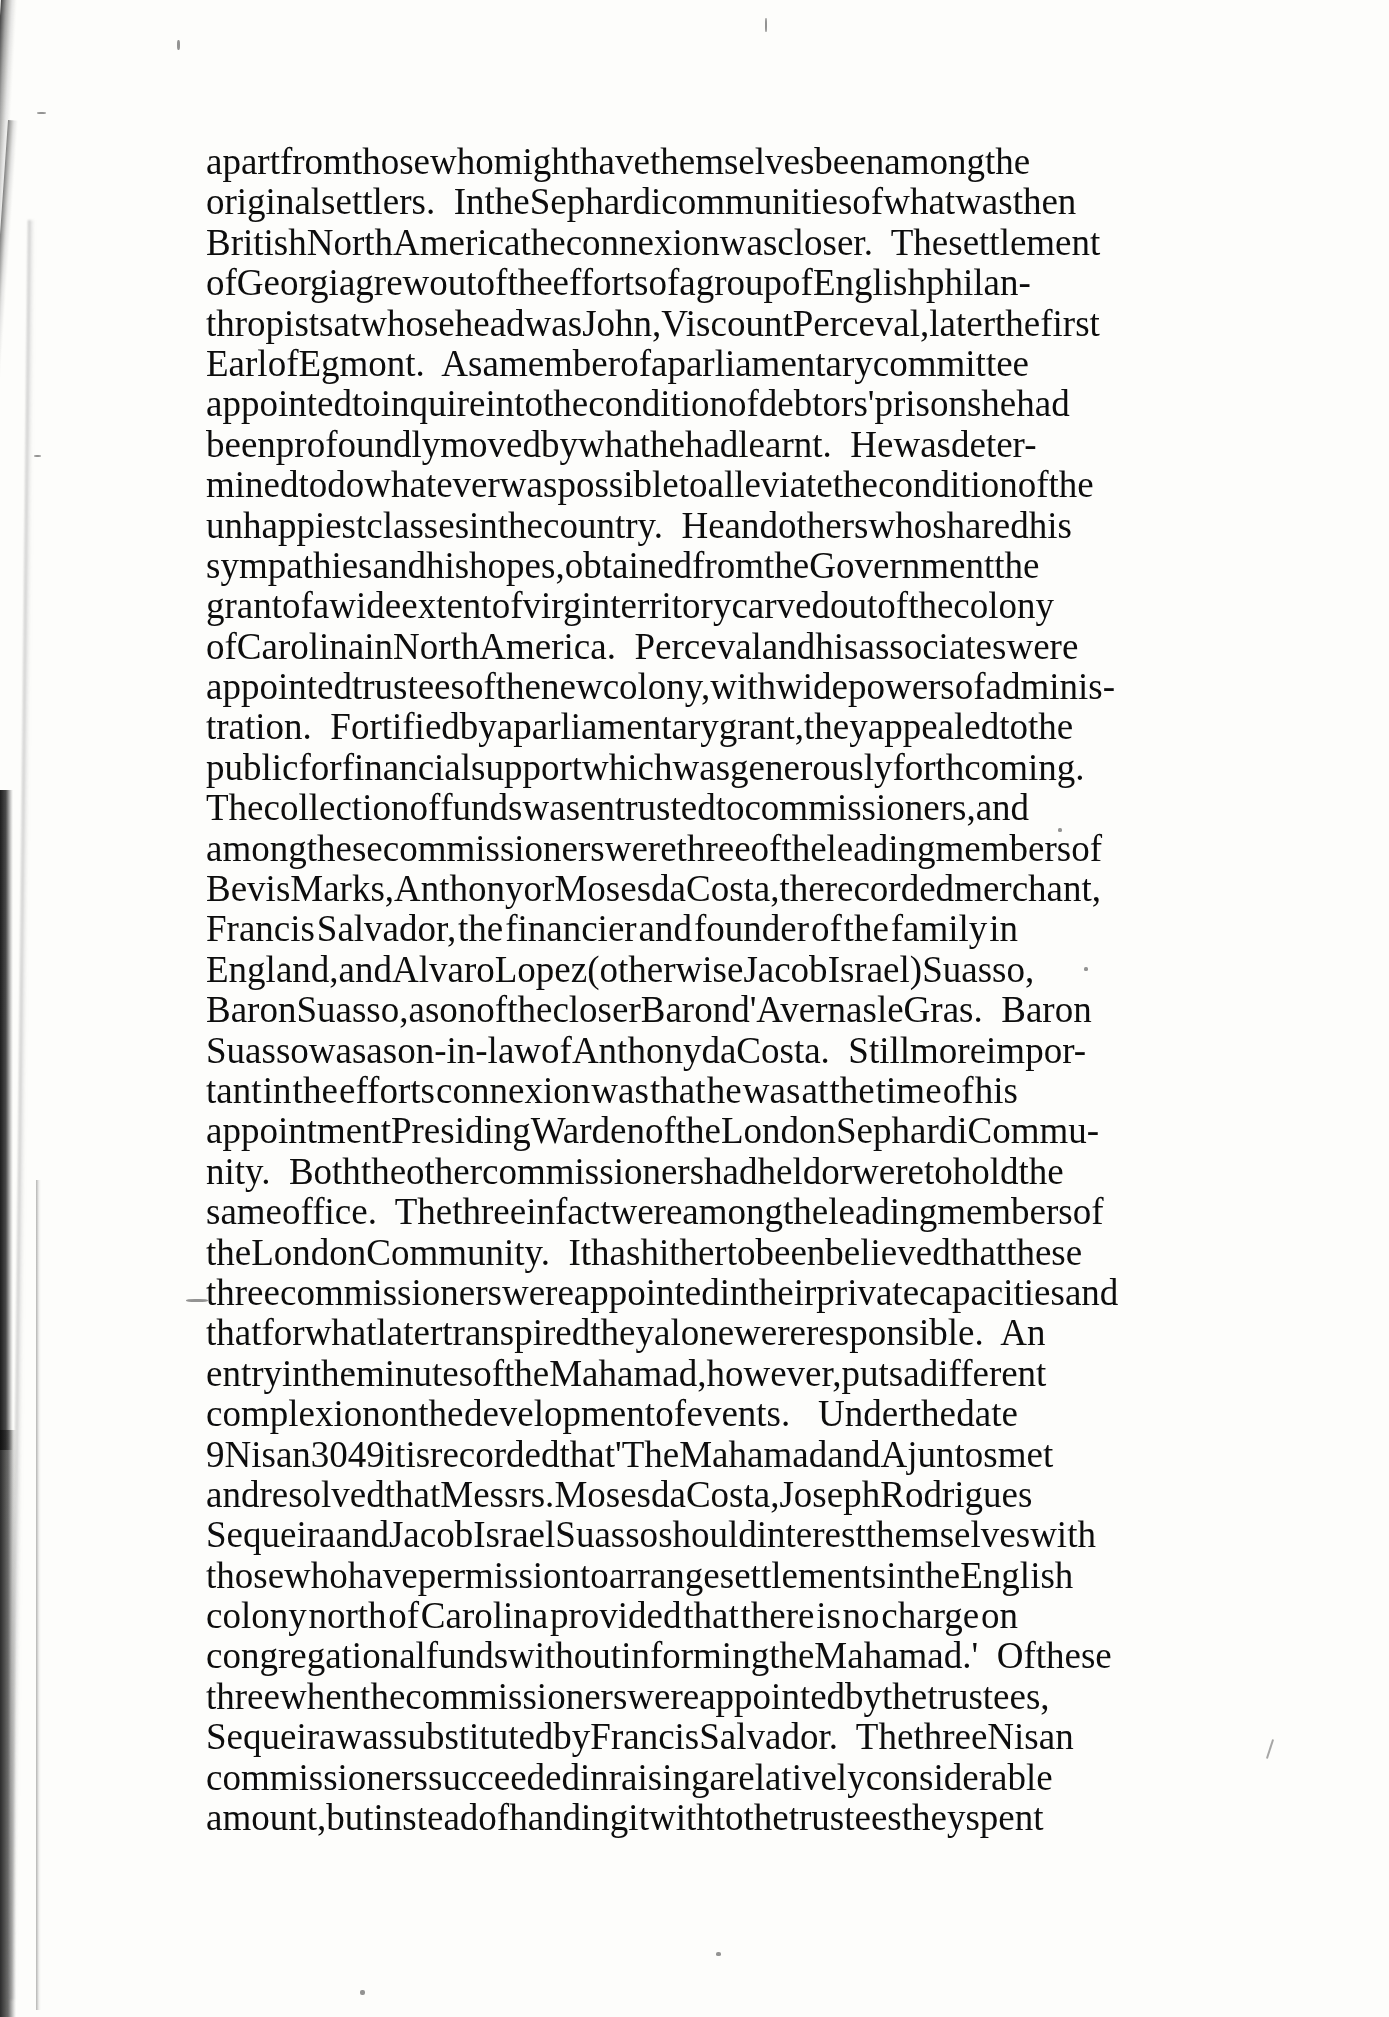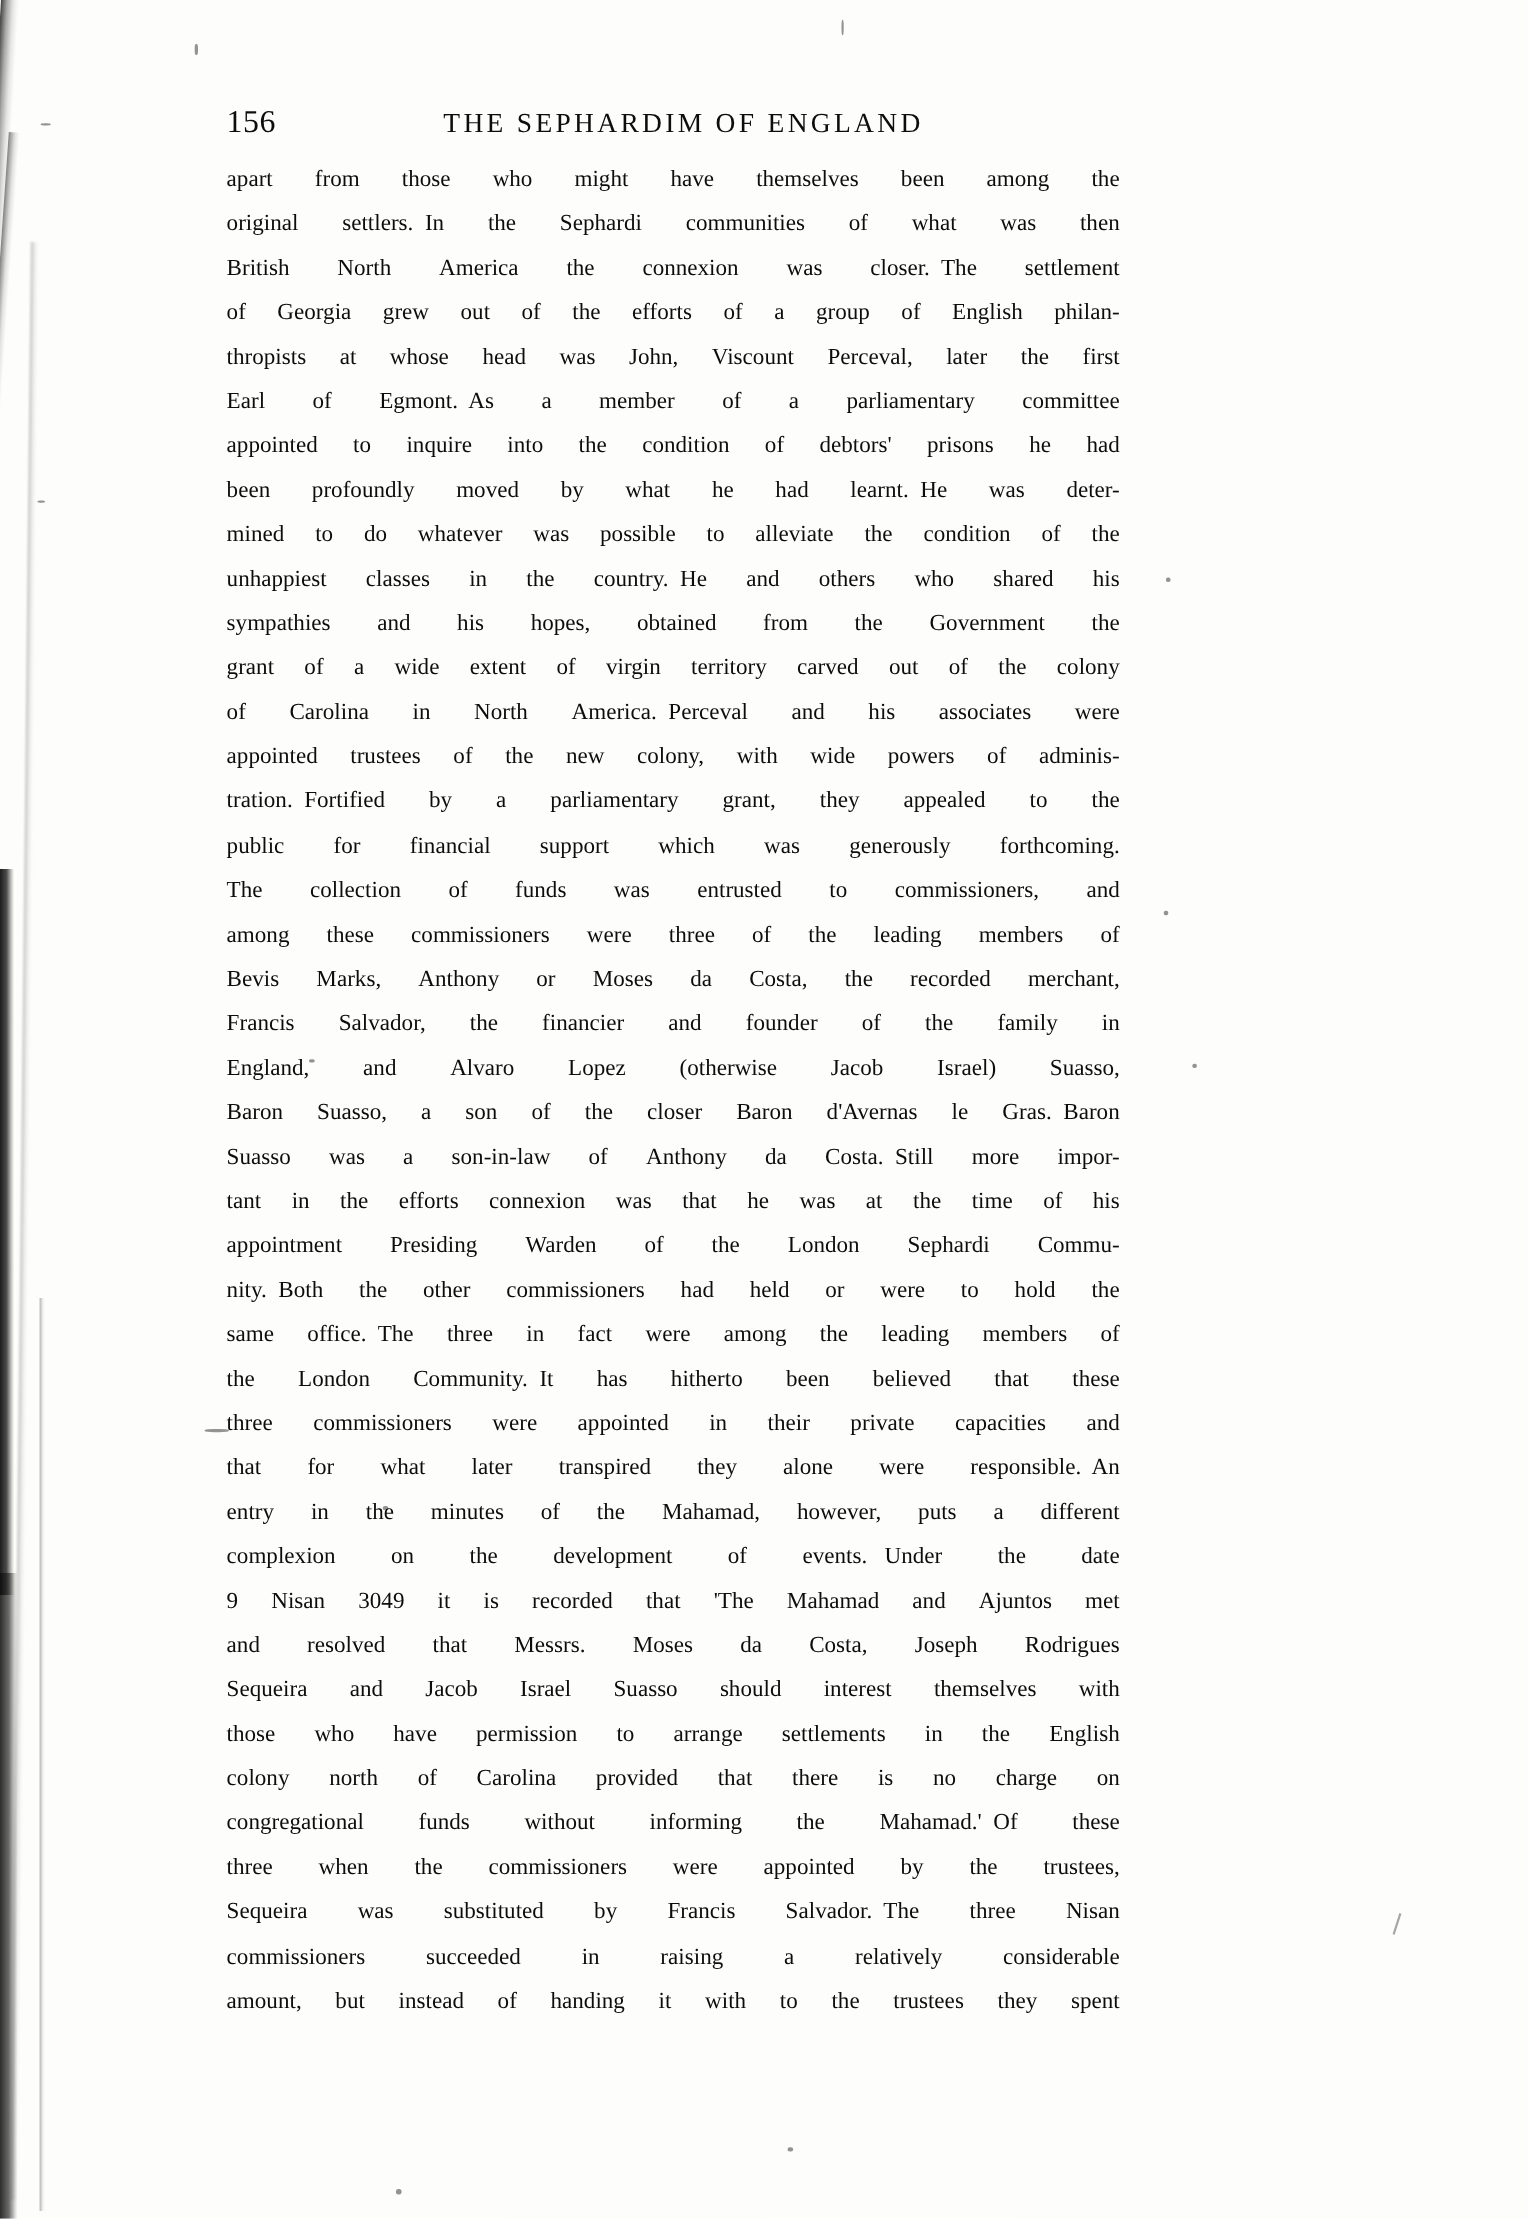--- a/index.html
+++ b/index.html
@@ -126,21 +126,21 @@
   
   .body-block {
     position: absolute;
     left: 206px;
     top: 142px;
     width: 812px;
   }
   .text-line {
     display: flex;
     justify-content: space-between;
-    font-size: 21px;
+    font-size: 37px;
     line-height: 40.4px;
     white-space: pre;
     height: 40.4px;
   }
   .text-line.last-line {
     justify-content: flex-start;
   }
   .text-line > span {
     display: inline-block;
   }
@@ -177,24 +177,20 @@
   <div class="speck" style="left:1060px; top:525px; width:4px; height:4px;"></div>
   <div class="speck" style="left:1058px; top:828px; width:4px; height:4px;"></div>
   <div class="speck" style="left:1084px; top:967px; width:4px; height:4px;"></div>
   <div class="speck" style="left:281px; top:963px; width:5px; height:3px;"></div>
   <div class="speck" style="left:348px; top:1369px; width:5px; height:4px;"></div>
   <div class="speck" style="left:186px; top:1299px; width:22px; height:3px;"></div>
   <div class="speck" style="left:716px; top:1952px; width:5px; height:4px;"></div>
   <div class="speck" style="left:360px; top:1990px; width:5px; height:5px;"></div>
   <div class="corner-mark"></div>
 
-  <div class="running-header">
-    <span class="folio">156</span>
-    <span class="header-title">THE SEPHARDIM OF ENGLAND</span>
-  </div>
 
   <div class="body-block" id="body-block">
       <div class="text-line"><span>apart</span><span>from</span><span>those</span><span>who</span><span>might</span><span>have</span><span>themselves</span><span>been</span><span>among</span><span>the</span></div>
       <div class="text-line"><span>original</span><span>settlers.  In</span><span>the</span><span>Sephardi</span><span>communities</span><span>of</span><span>what</span><span>was</span><span>then</span></div>
       <div class="text-line"><span>British</span><span>North</span><span>America</span><span>the</span><span>connexion</span><span>was</span><span>closer.  The</span><span>settlement</span></div>
       <div class="text-line"><span>of</span><span>Georgia</span><span>grew</span><span>out</span><span>of</span><span>the</span><span>efforts</span><span>of</span><span>a</span><span>group</span><span>of</span><span>English</span><span>philan-</span></div>
       <div class="text-line"><span>thropists</span><span>at</span><span>whose</span><span>head</span><span>was</span><span>John,</span><span>Viscount</span><span>Perceval,</span><span>later</span><span>the</span><span>first</span></div>
       <div class="text-line"><span>Earl</span><span>of</span><span>Egmont.  As</span><span>a</span><span>member</span><span>of</span><span>a</span><span>parliamentary</span><span>committee</span></div>
       <div class="text-line"><span>appointed</span><span>to</span><span>inquire</span><span>into</span><span>the</span><span>condition</span><span>of</span><span>debtors'</span><span>prisons</span><span>he</span><span>had</span></div>
       <div class="text-line"><span>been</span><span>profoundly</span><span>moved</span><span>by</span><span>what</span><span>he</span><span>had</span><span>learnt.  He</span><span>was</span><span>deter-</span></div>

